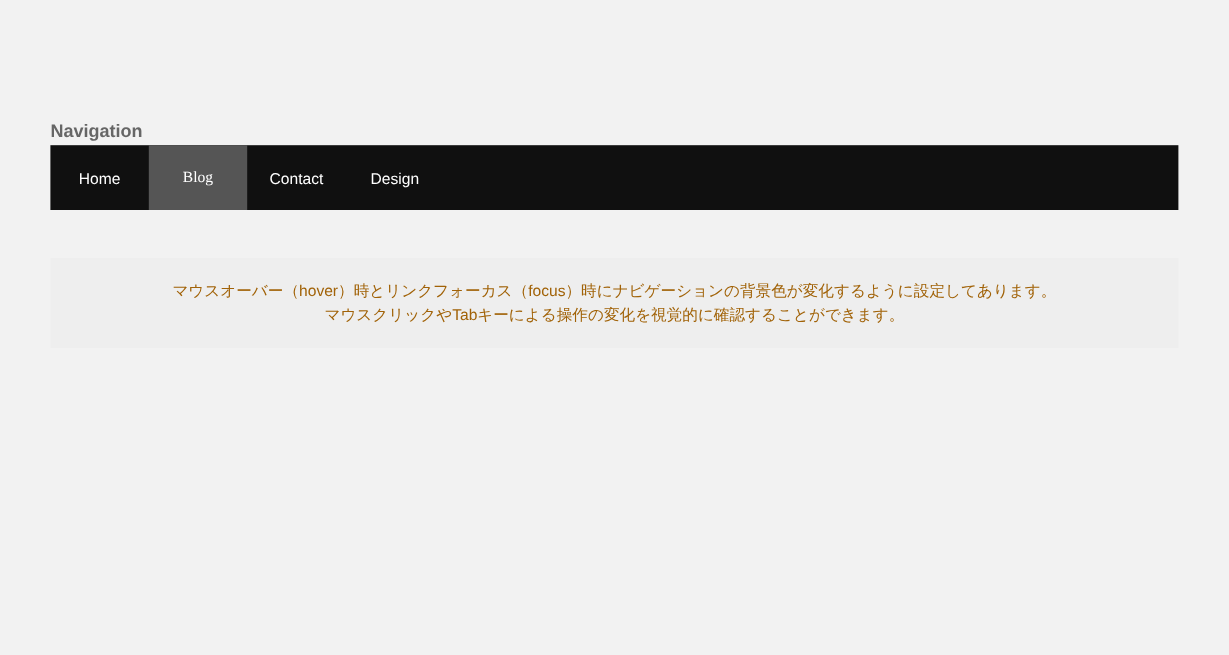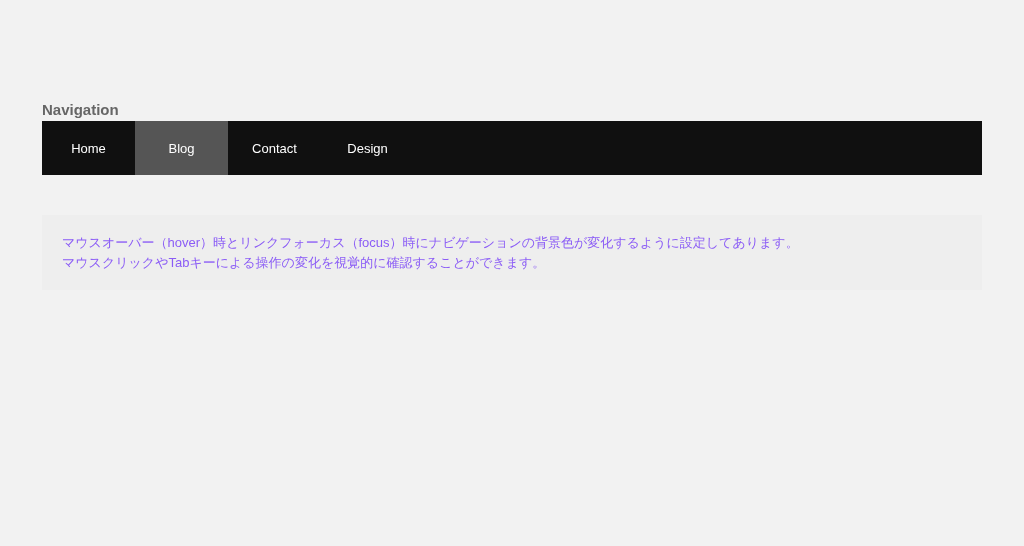--- a/index.html
+++ b/index.html
@@ -22,37 +22,39 @@
       font-size: 15px;
       font-weight: bold;
       margin-bottom: 3px;
     }
     .nav-bar {
       background-color: #101010;
       display: flex;
       height: 54px;
     }
     .nav-item {
-      width: 93px;
+      width: 82px;
       display: flex;
       align-items: center;
       justify-content: center;
       color: #ffffff;
       font-size: 13px;
       cursor: pointer;
       text-decoration: none;
     }
     .nav-item.hover {
       background-color: #555555;
+      font-family: Liberation Serif, serif;
     }
     .info-box {
       background-color: #eeeeee;
       margin-top: 40px;
       padding: 18px 20px;
-      color: #8b5cf6;
+      text-align: center;
+      color: #a16207;
       font-size: 13px;
       line-height: 1.5;
     }
     .info-box p {
       margin: 0;
     }
   </style>
 </head>
 <body>
 

